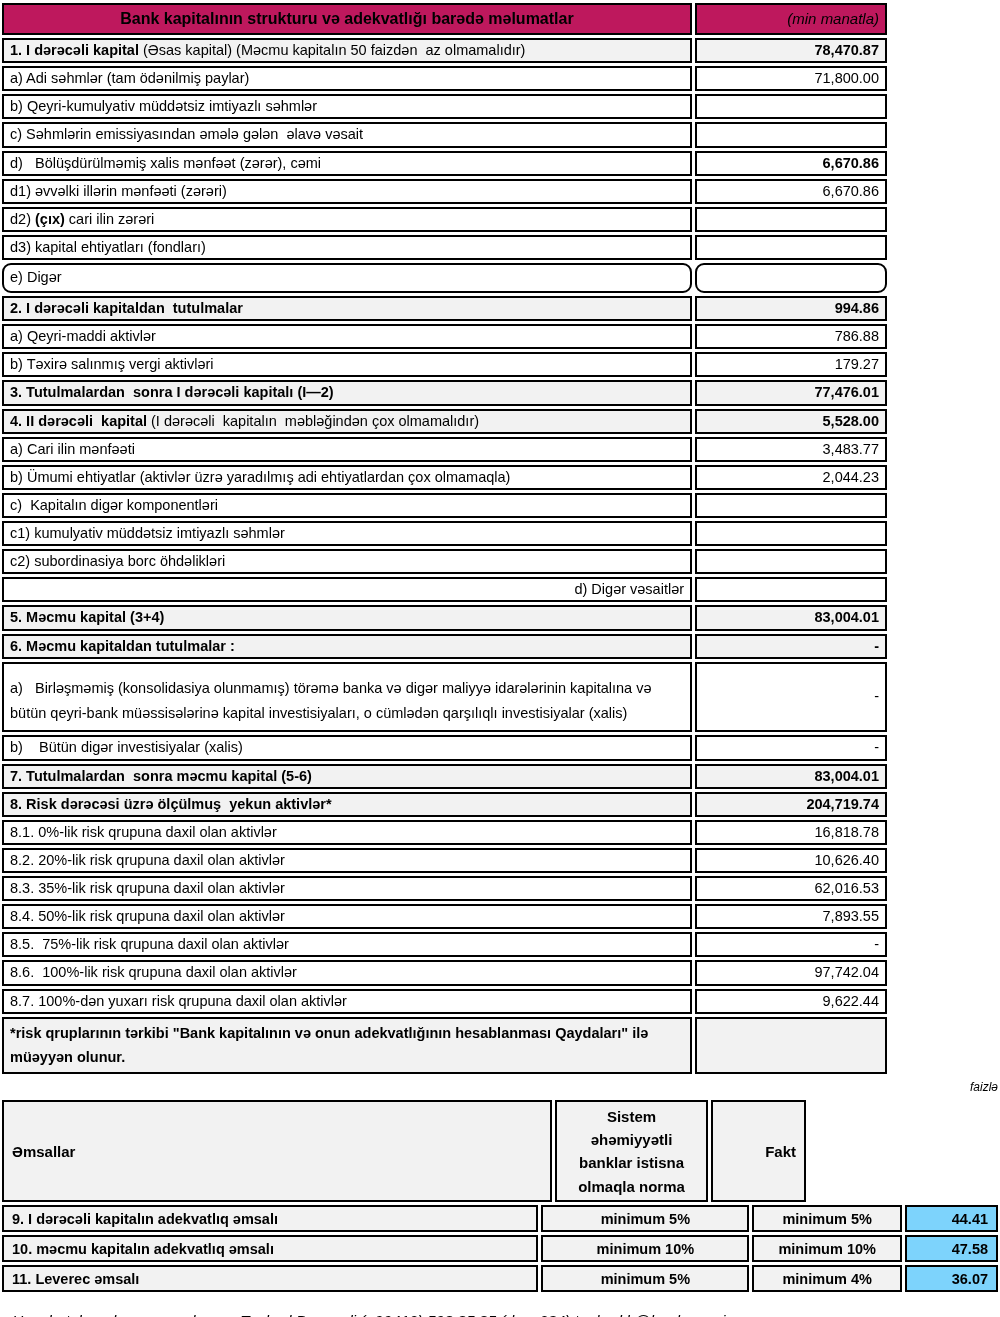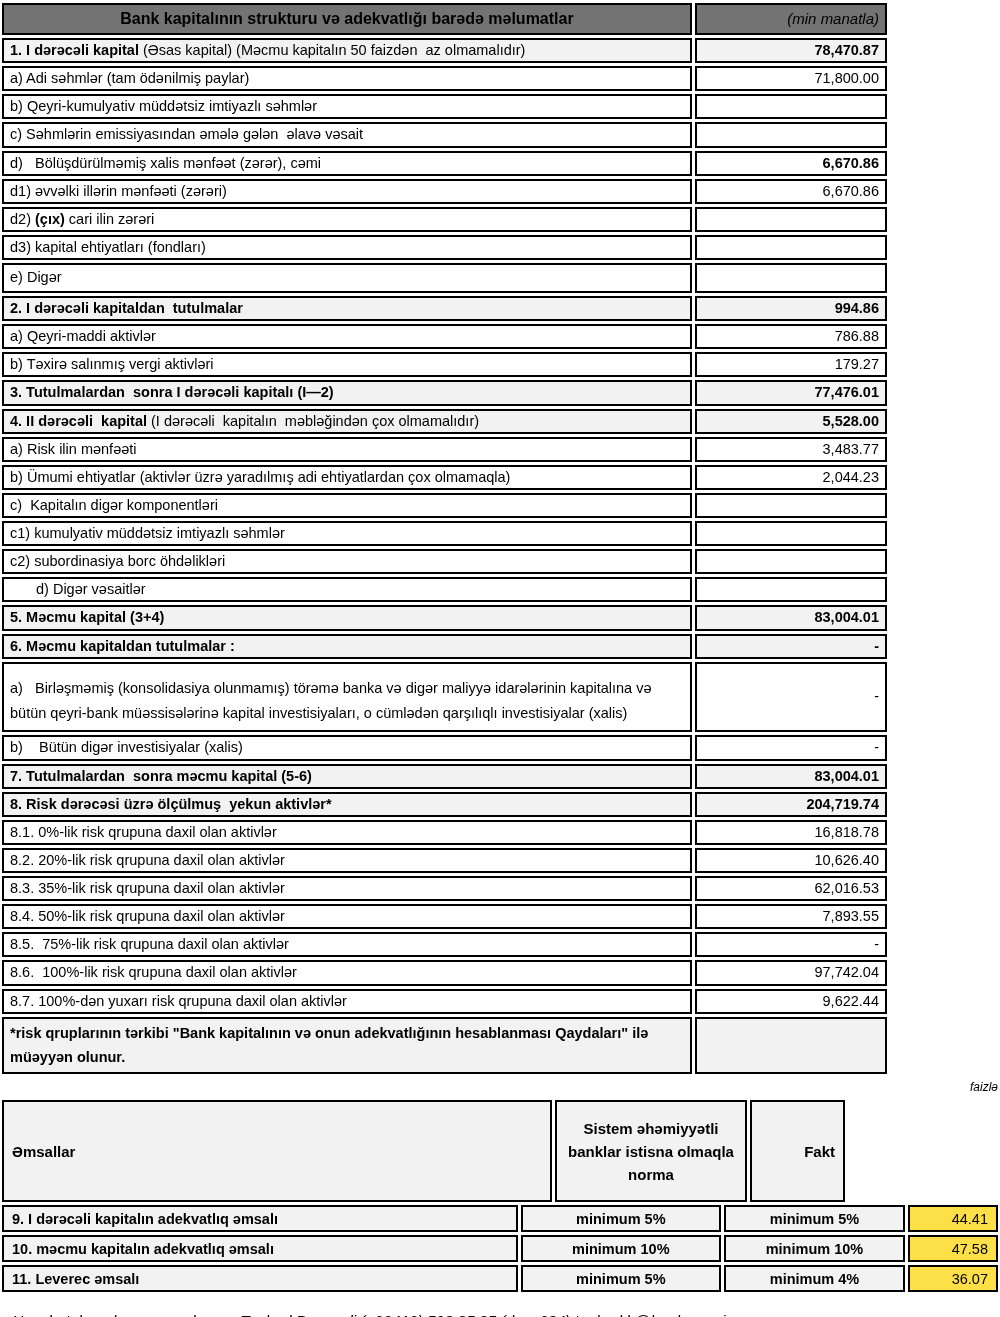--- a/index.html
+++ b/index.html
@@ -9,45 +9,45 @@
   
   .tbl1{width:885px;}
   .t1row{display:flex;margin-bottom:3px;}
   .t1row .cell{box-sizing:border-box;border:2px solid #000;background:#fff;
     min-height:24px;padding:1px 6px;font-size:14.5px;line-height:1.32;
     display:flex;align-items:center;}
   .t1row .label{width:716px;margin-right:3px;}
   .t1row .value{width:199px;justify-content:flex-end;}
   .t1row .txt{white-space:pre-wrap;}
   .t1row.shaded .cell{background:#F2F2F2;}
-  .t1row .label.indent{padding-left:32px;}
+  .t1row .label.indent{padding-left:32px;justify-content:flex-end;}
   .t1row.tall3 .label{line-height:1.75;padding-top:12px;padding-bottom:4px;}
   .t1row.tall2 .label{line-height:1.65;padding-top:3px;padding-bottom:3px;}
-  .t1row.h30 .cell{min-height:30px;}
+  .t1row.h30 .cell{min-height:30px;border-radius:9px;}
   .bold{font-weight:bold;}
-  .titlerow .cell{background:#737373;min-height:32px;}
+  .titlerow .cell{background:#be185d;min-height:32px;}
   .titlerow .label{justify-content:center;font-weight:bold;font-size:16px;text-align:center;}
   .titlerow .value{font-style:italic;font-size:15px;font-weight:normal;}
 
   
   .pct{width:996px;text-align:right;font-style:italic;font-size:12px;margin:6px 0 6px 0;}
 
   
   .tbl2{width:996px;}
   .t2row{display:flex;margin-bottom:3px;}
   .t2row .cell{box-sizing:border-box;border:2px solid #000;background:#fff;
     min-height:27px;padding:1px 8px;font-size:14.5px;line-height:1.3;
     display:flex;align-items:center;}
   .t2row .c1{width:550px;margin-right:3px;}
   .t2row .c2{width:213px;margin-right:3px;justify-content:center;text-align:center;}
-  .t2row .c3{width:192px;margin-right:3px;justify-content:center;text-align:center;}
+  .t2row .c3{width:153px;margin-right:3px;justify-content:center;text-align:center;}
   .t2row .c4{width:95px;justify-content:flex-end;text-align:right;}
   .t2row.head .cell{background:#F2F2F2;min-height:102px;font-weight:bold;font-size:15px;line-height:1.55;}
   .t2row.data .c1,.t2row.data .c2,.t2row.data .c3{background:#F2F2F2;font-weight:bold;}
-  .t2row.data .c4{background:#fde047;font-weight:normal;}
+  .t2row.data .c4{background:#7dd3fc;font-weight:bold;}
 
   
   .footer{margin-top:20px;padding-left:10px;font-size:15.5px;}
   .footer .l1{font-style:italic;margin-bottom:10px;}
 </style>
 </head>
 <body>
 
 <div class="page">
 
@@ -152,21 +152,21 @@
 
   <div class="t1row shaded">
     <div class="cell label">
       <span class="txt"><span class="pre"></span><span class="bld bold">4. II dərəcəli  kapital</span><span class="rest"> (I dərəcəli  kapitalın  məbləğindən çox olmamalıdır)</span></span>
     </div>
     <div class="cell value bold">5,528.00</div>
   </div>
 
   <div class="t1row">
     <div class="cell label">
-      <span class="txt"><span class="pre">a) Risk ilin mənfəəti</span><span class="bld bold"></span><span class="rest"></span></span>
+      <span class="txt"><span class="pre">a) Cari ilin mənfəəti</span><span class="bld bold"></span><span class="rest"></span></span>
     </div>
     <div class="cell value">3,483.77</div>
   </div>
 
   <div class="t1row">
     <div class="cell label">
       <span class="txt"><span class="pre">b) Ümumi ehtiyatlar (aktivlər üzrə yaradılmış adi ehtiyatlardan çox olmamaqla)</span><span class="bld bold"></span><span class="rest"></span></span>
     </div>
     <div class="cell value">2,044.23</div>
   </div>

